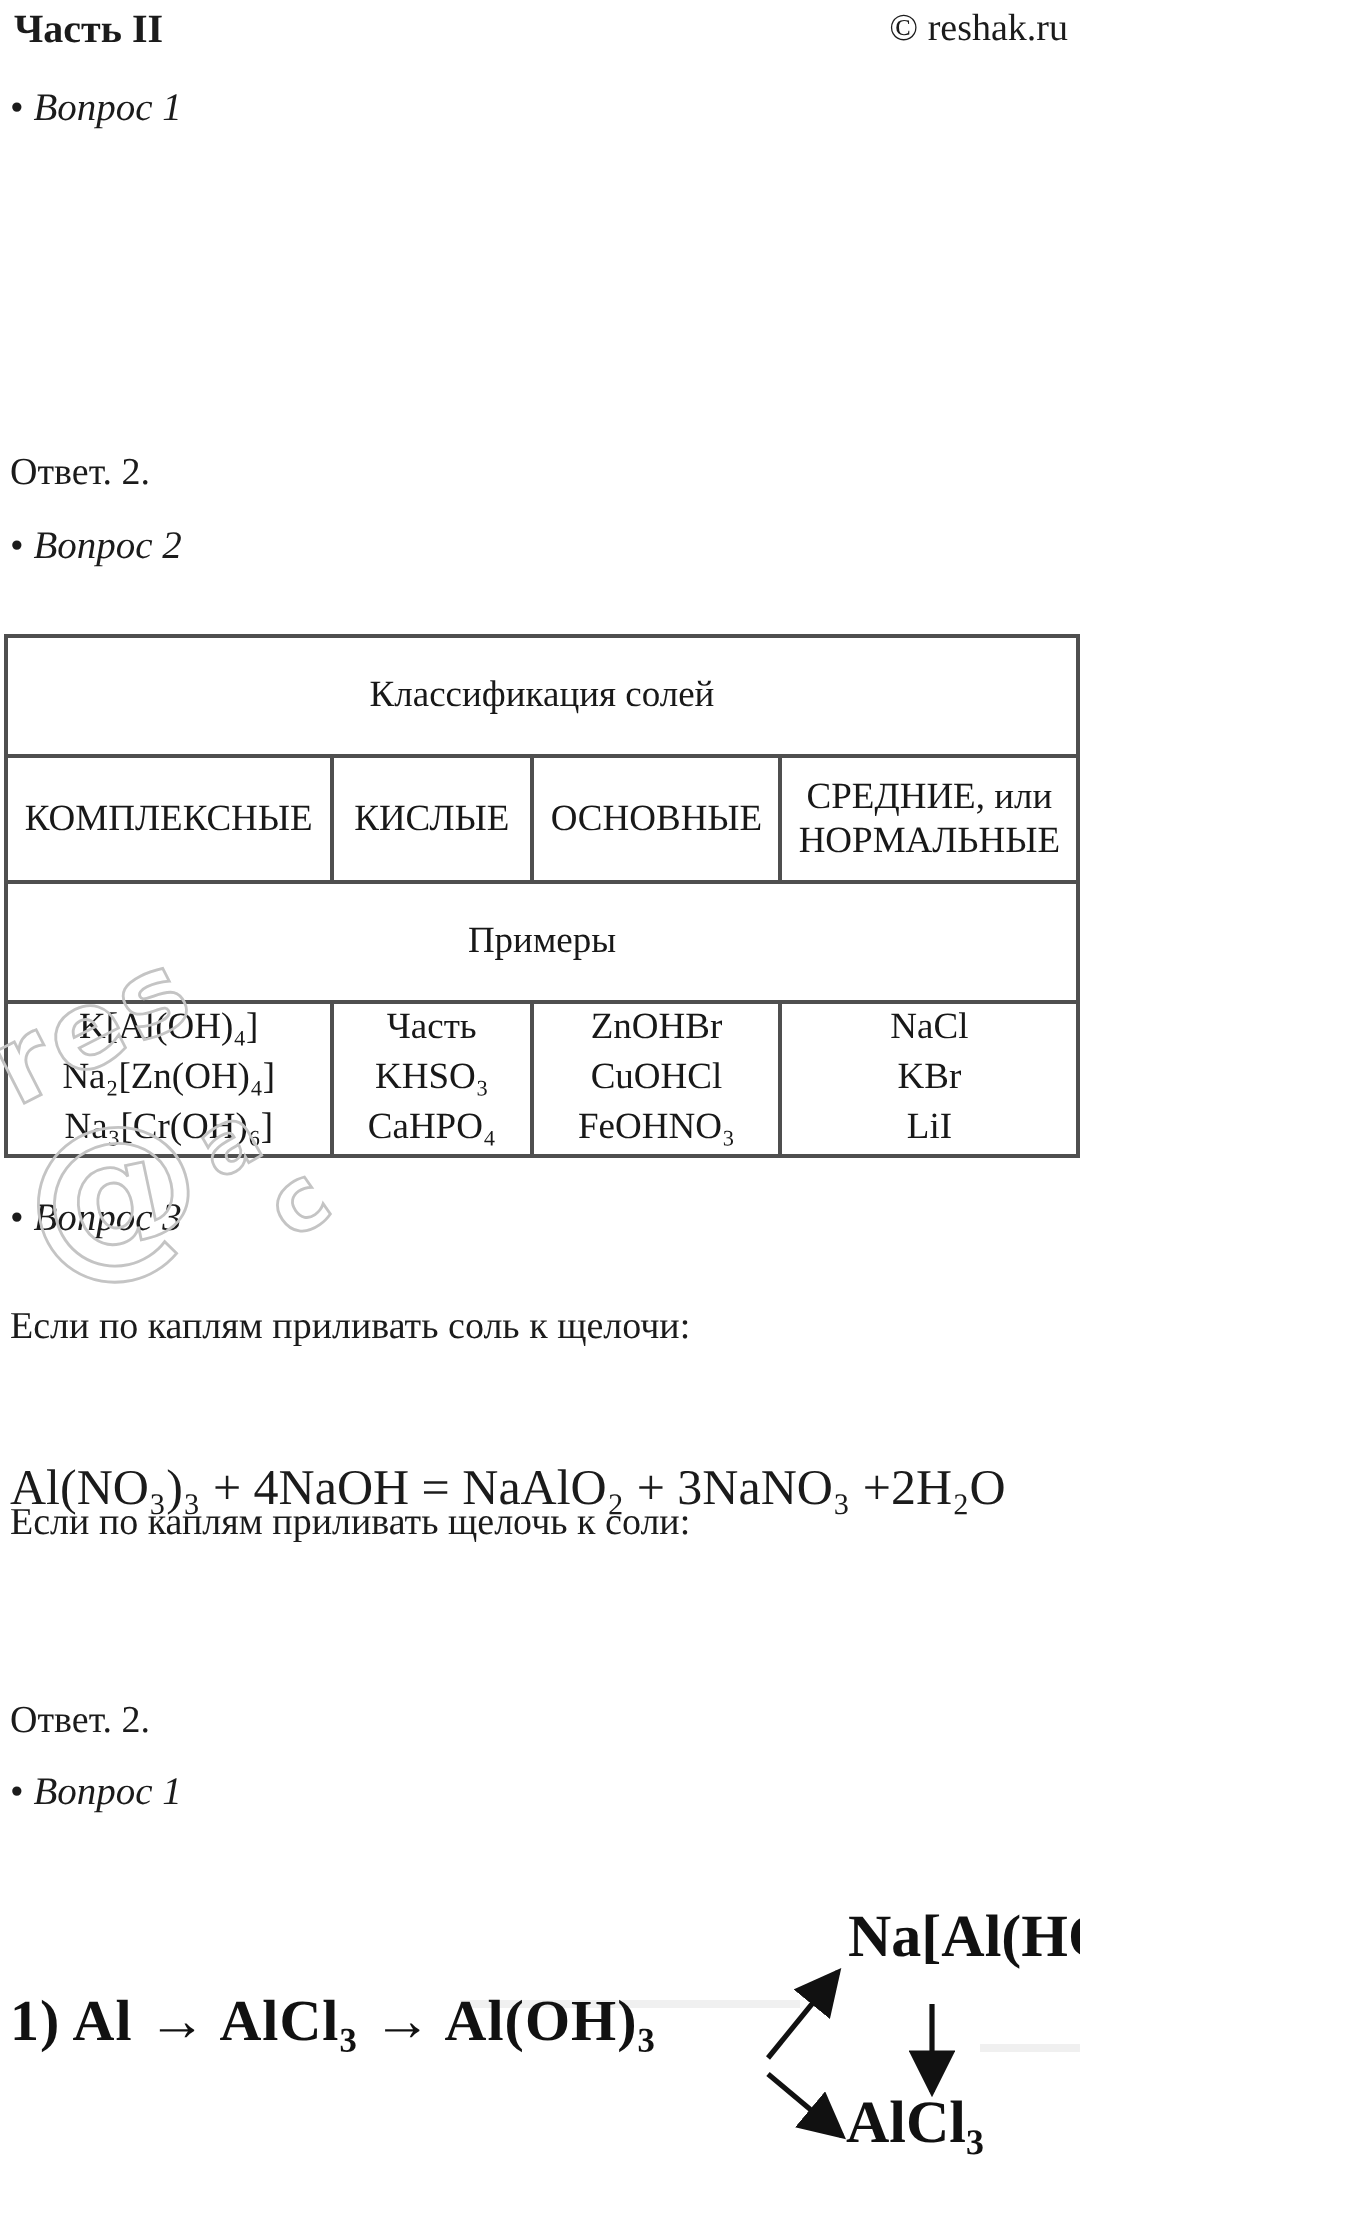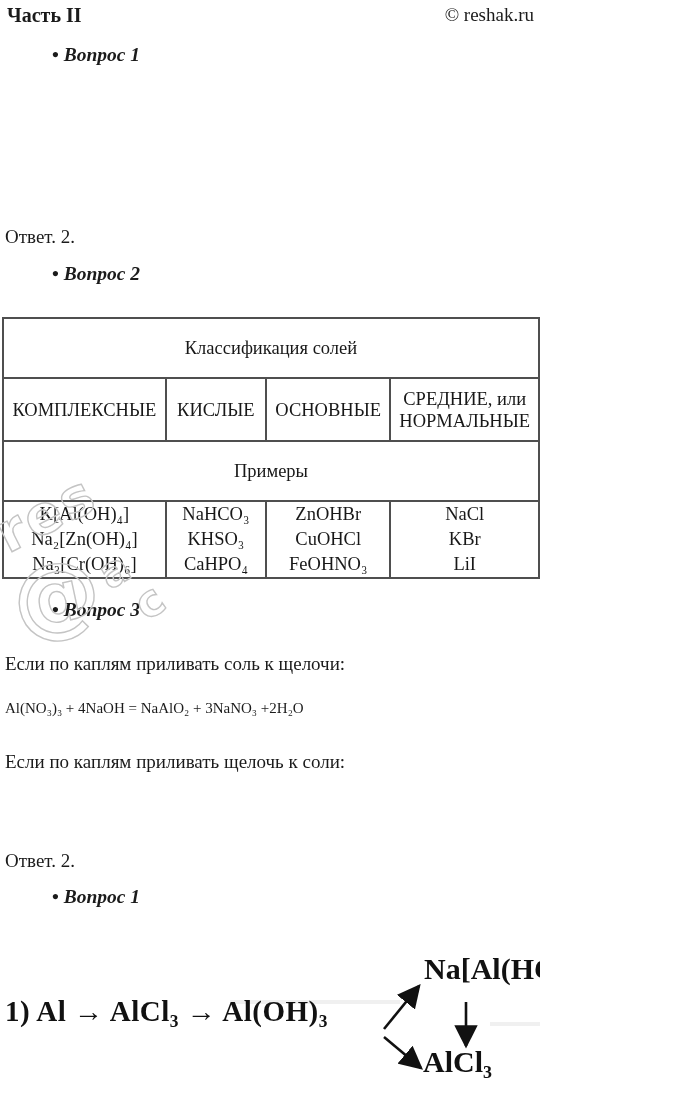--- a/index.html
+++ b/index.html
@@ -5,28 +5,28 @@
   html,body{margin:0;padding:0;background:#ffffff;}
   .page{
     position:relative;width:540px;height:1117px;background:#ffffff;
     font-family:"Liberation Serif","DejaVu Serif",serif;color:#1b1b1b;
     overflow:hidden;
   }
   .abs{position:absolute;}
   .hdr{top:4px;left:7px;right:6px;display:flex;justify-content:space-between;align-items:flex-start;z-index:1;}
   .part-title{font-weight:bold;font-size:20px;}
   .copyright{font-size:19px;}
-  .qhead{left:5px;font-size:19.5px;font-weight:bold;z-index:1;margin-left:47px;}
+  .qhead{left:5px;font-size:19.5px;font-weight:normal;z-index:1;}
   .qhead .qlabel{font-style:italic;}
   .bodytext{left:5px;font-size:19px;z-index:1;}
   .para{
     left:5px;width:671px;font-size:18.5px;line-height:25.2px;
     text-align:justify;text-align-last:left;z-index:1;
   }
-  .equation{left:5px;font-size:15px;white-space:nowrap;z-index:1;}
+  .equation{left:5px;font-size:25px;white-space:nowrap;z-index:1;margin-top:31px;}
   
   .tblwrap{top:317px;left:2px;z-index:1;border-radius:28px;}
   table.salts{border-collapse:collapse;table-layout:fixed;background:transparent;}
   table.salts td{
     border:2px solid #4f4f4f;text-align:center;vertical-align:middle;
     padding:0 2px;font-size:18.5px;color:#181818;
   }
   td.t-title{height:58px;font-size:19.5px;}
   td.t-head{height:61px;font-size:17.5px;line-height:22px;}
   td.t-sub{height:58px;font-size:19.5px;}
@@ -85,21 +85,21 @@
       <tr>
         <td colspan="4" class="t-sub">Примеры</td>
       </tr>
       <tr>
         <td class="t-cell">
           <div>K[Al(OH)₄]</div>
           <div>Na₂[Zn(OH)₄]</div>
           <div>Na₃[Cr(OH)₆]</div>
         </td>
         <td class="t-cell">
-          <div>NaHCO₃</div>
+          <div>Часть</div>
           <div>KHSO₃</div>
           <div>CaHPO₄</div>
         </td>
         <td class="t-cell">
           <div>ZnOHBr</div>
           <div>CuOHCl</div>
           <div>FeOHNO₃</div>
         </td>
         <td class="t-cell">
           <div>NaCl</div>

